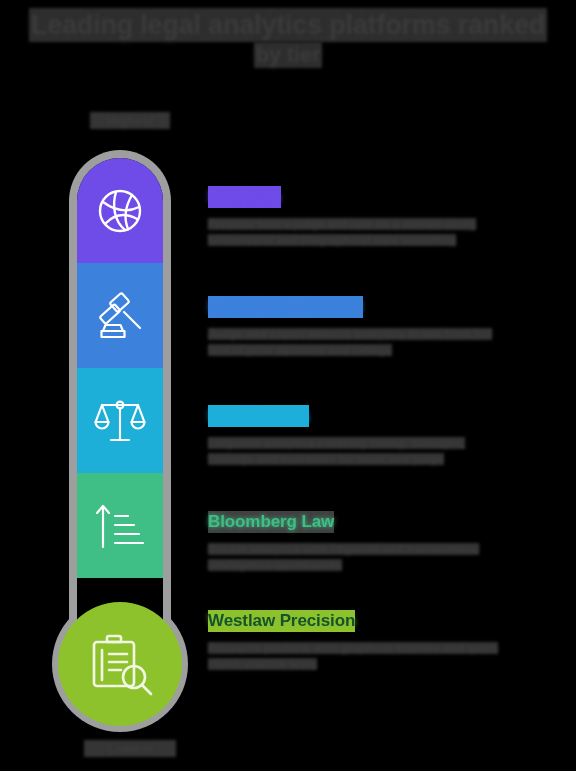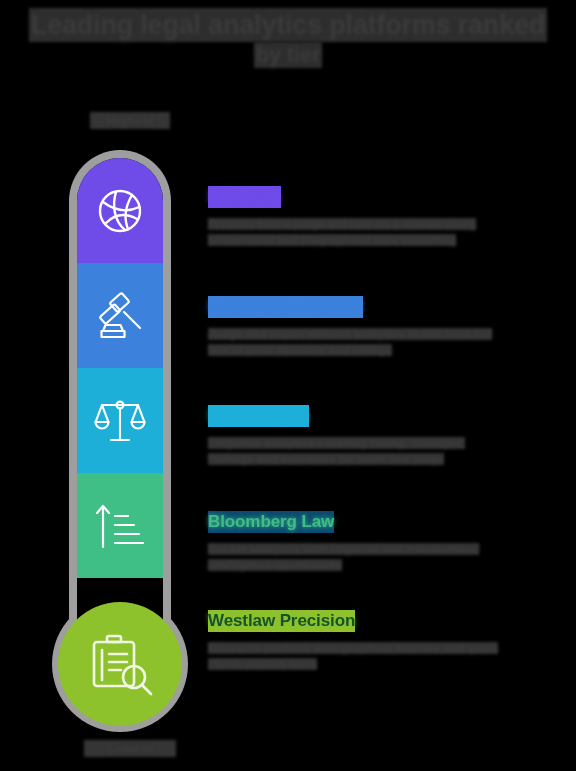--- a/index.html
+++ b/index.html
@@ -284,21 +284,21 @@
     <div class="entry-title" style="color: rgb(60, 130, 221); background: rgb(60, 130, 221); text-shadow: rgb(60, 130, 221) 0px 0px 5px;">LexisNexis Context</div>
     <div class="entry-body"><span>Judge and expert witness analytics drawn from full text of prior opinions and rulings</span></div>
   </div>
 
   <div class="entry" id="entry2" style="top: 219px;">
     <div class="entry-title" style="color: rgb(30, 175, 217); background: rgb(30, 175, 217); text-shadow: rgb(30, 175, 217) 0px 0px 5px;">Lex Machina</div>
     <div class="entry-body"><span>Litigation analytics covering timing, damages, findings and outcomes by court and judge</span></div>
   </div>
 
   <div class="entry" id="entry3" style="top: 325px;">
-    <div class="entry-title" style="color: rgb(63, 190, 133); background: #0c4a6e; text-shadow: rgb(63, 190, 133) 0px 0px 5px;">Bloomberg Law</div>
+    <div class="entry-title" style="color: rgb(63, 190, 133); background: #404040; text-shadow: rgb(63, 190, 133) 0px 0px 5px;">Bloomberg Law</div>
     <div class="entry-body"><span>Docket analytics with litigation and transactional intelligence dashboards</span></div>
   </div>
 
   <div class="entry" id="entry4" style="top: 424px;">
     <div class="entry-title" style="color: #14532d; background: rgb(141, 194, 45); text-shadow: rgb(141, 194, 45) 0px 0px 5px;">Westlaw Precision</div>
     <div class="entry-body"><span>Research platform with graphical timeline and quick check citation tools</span></div>
   </div>
 
 </div>
 

